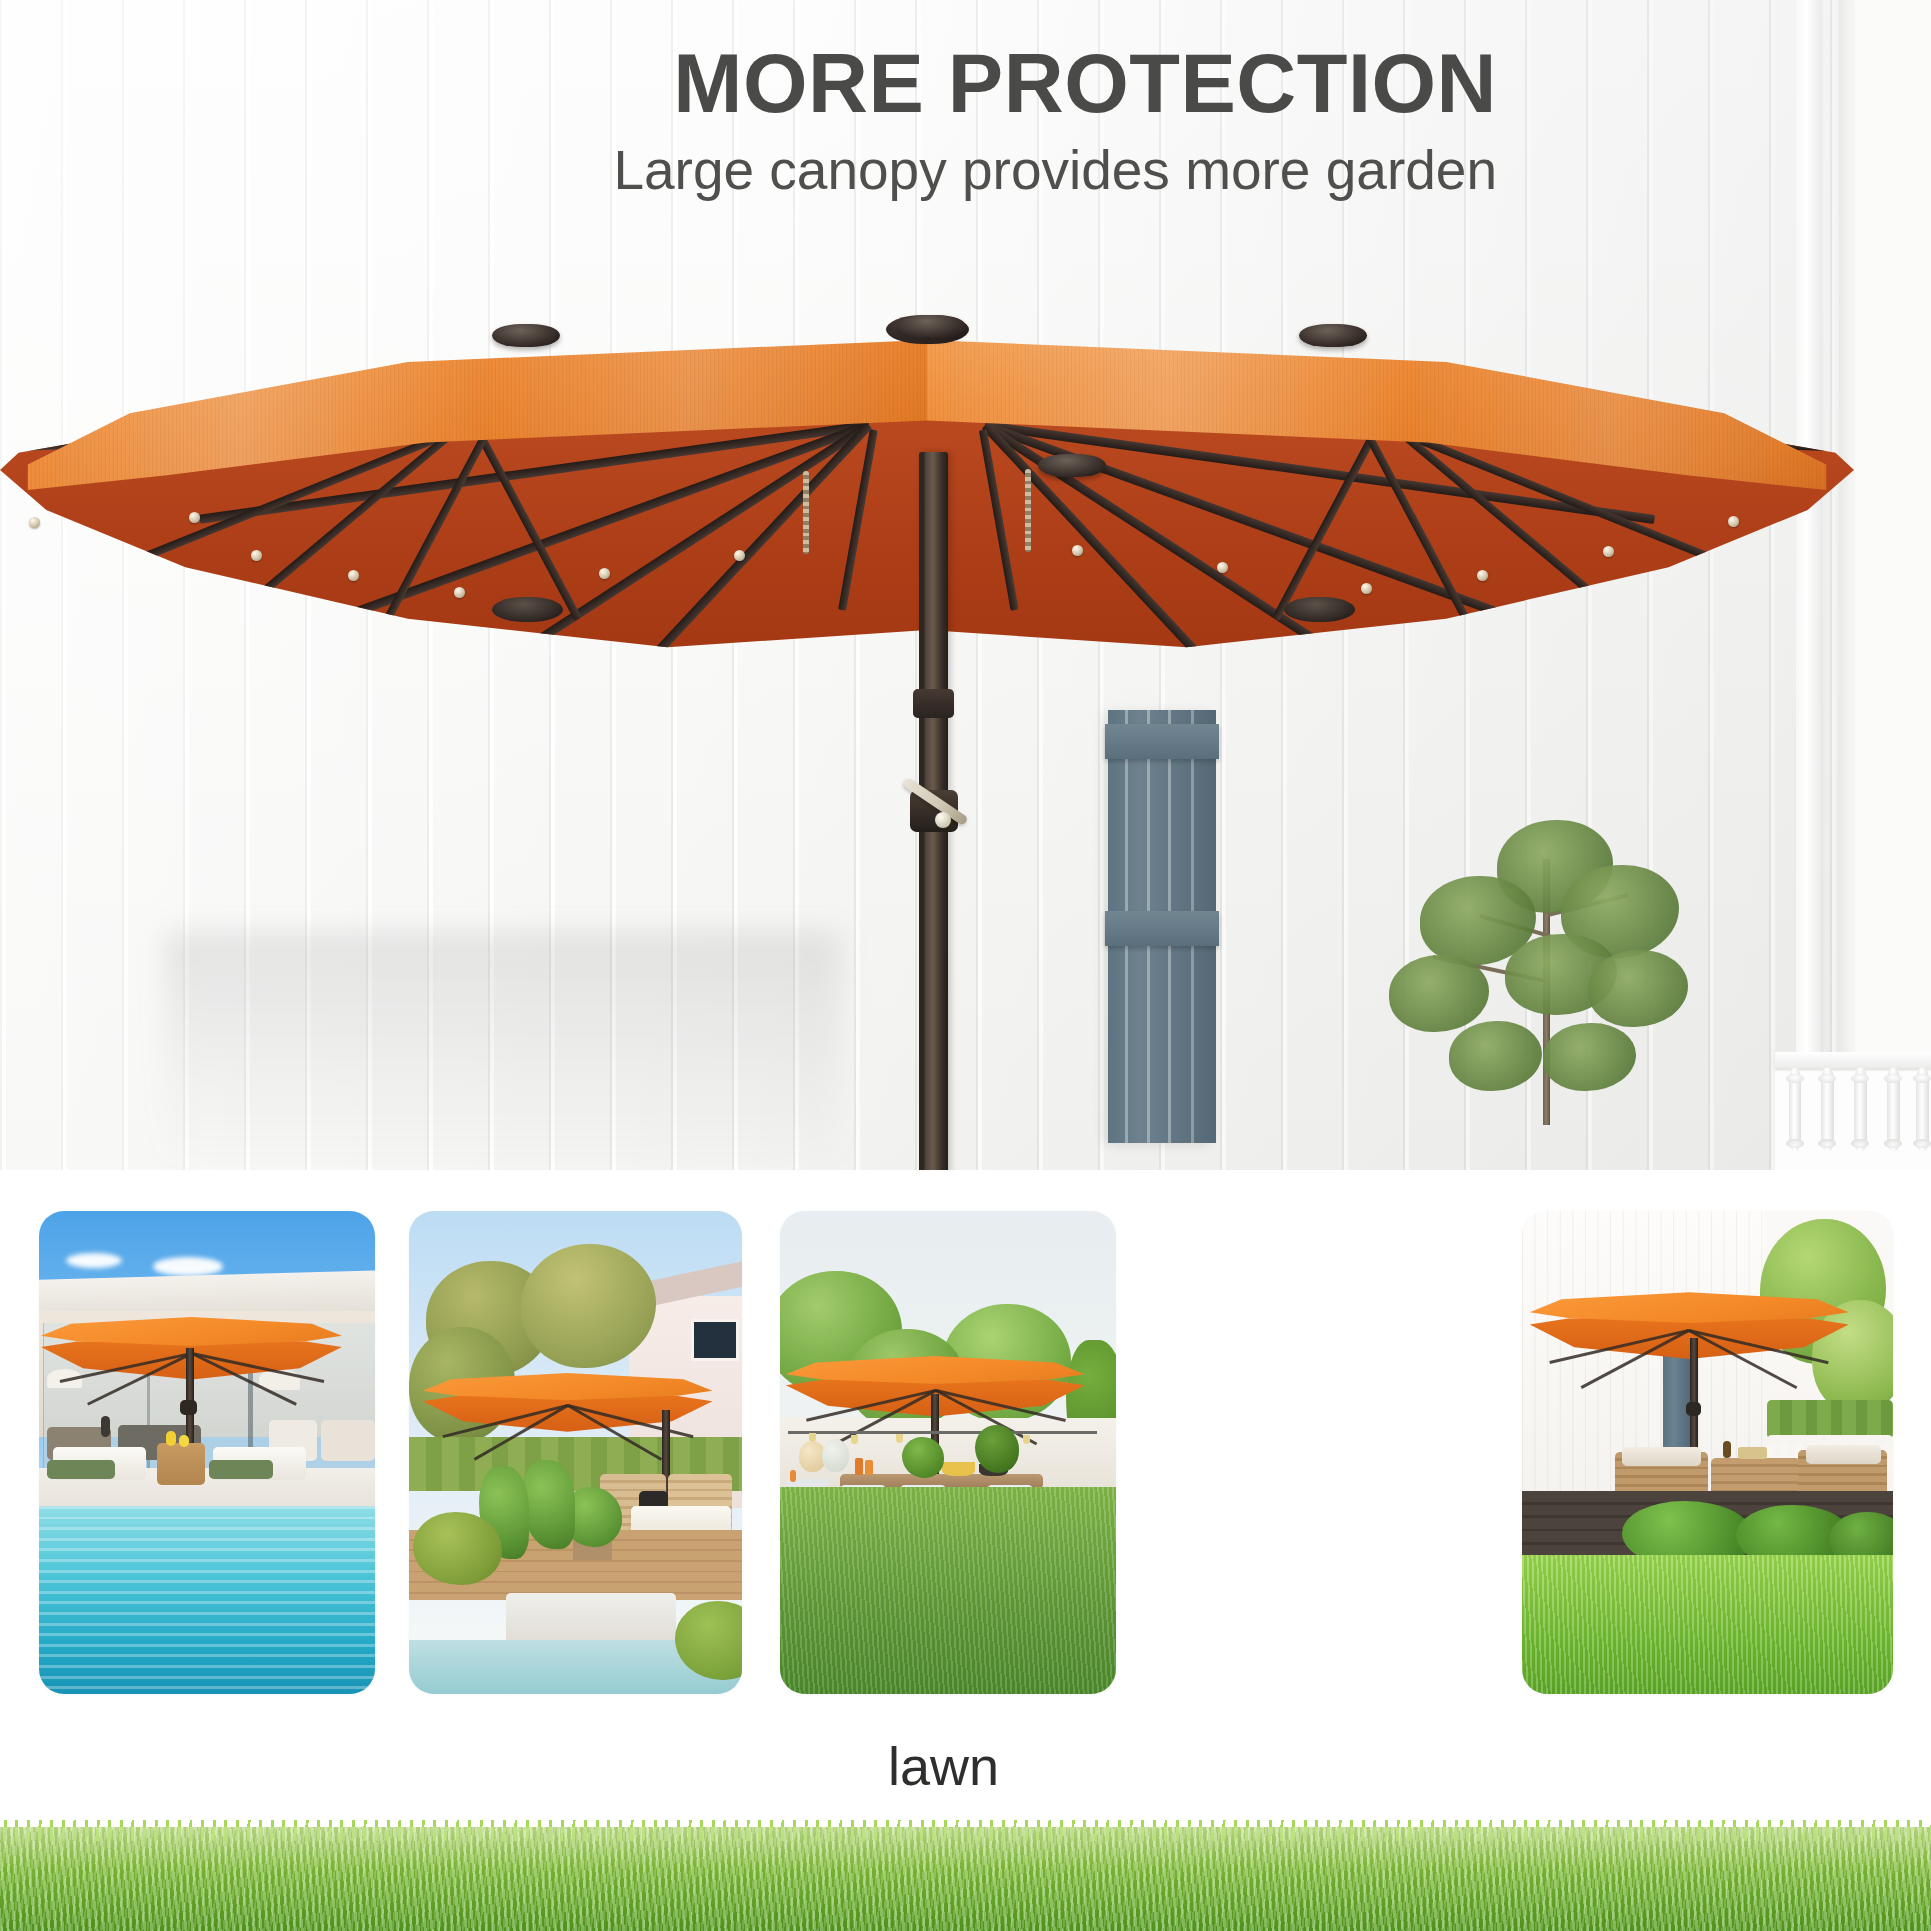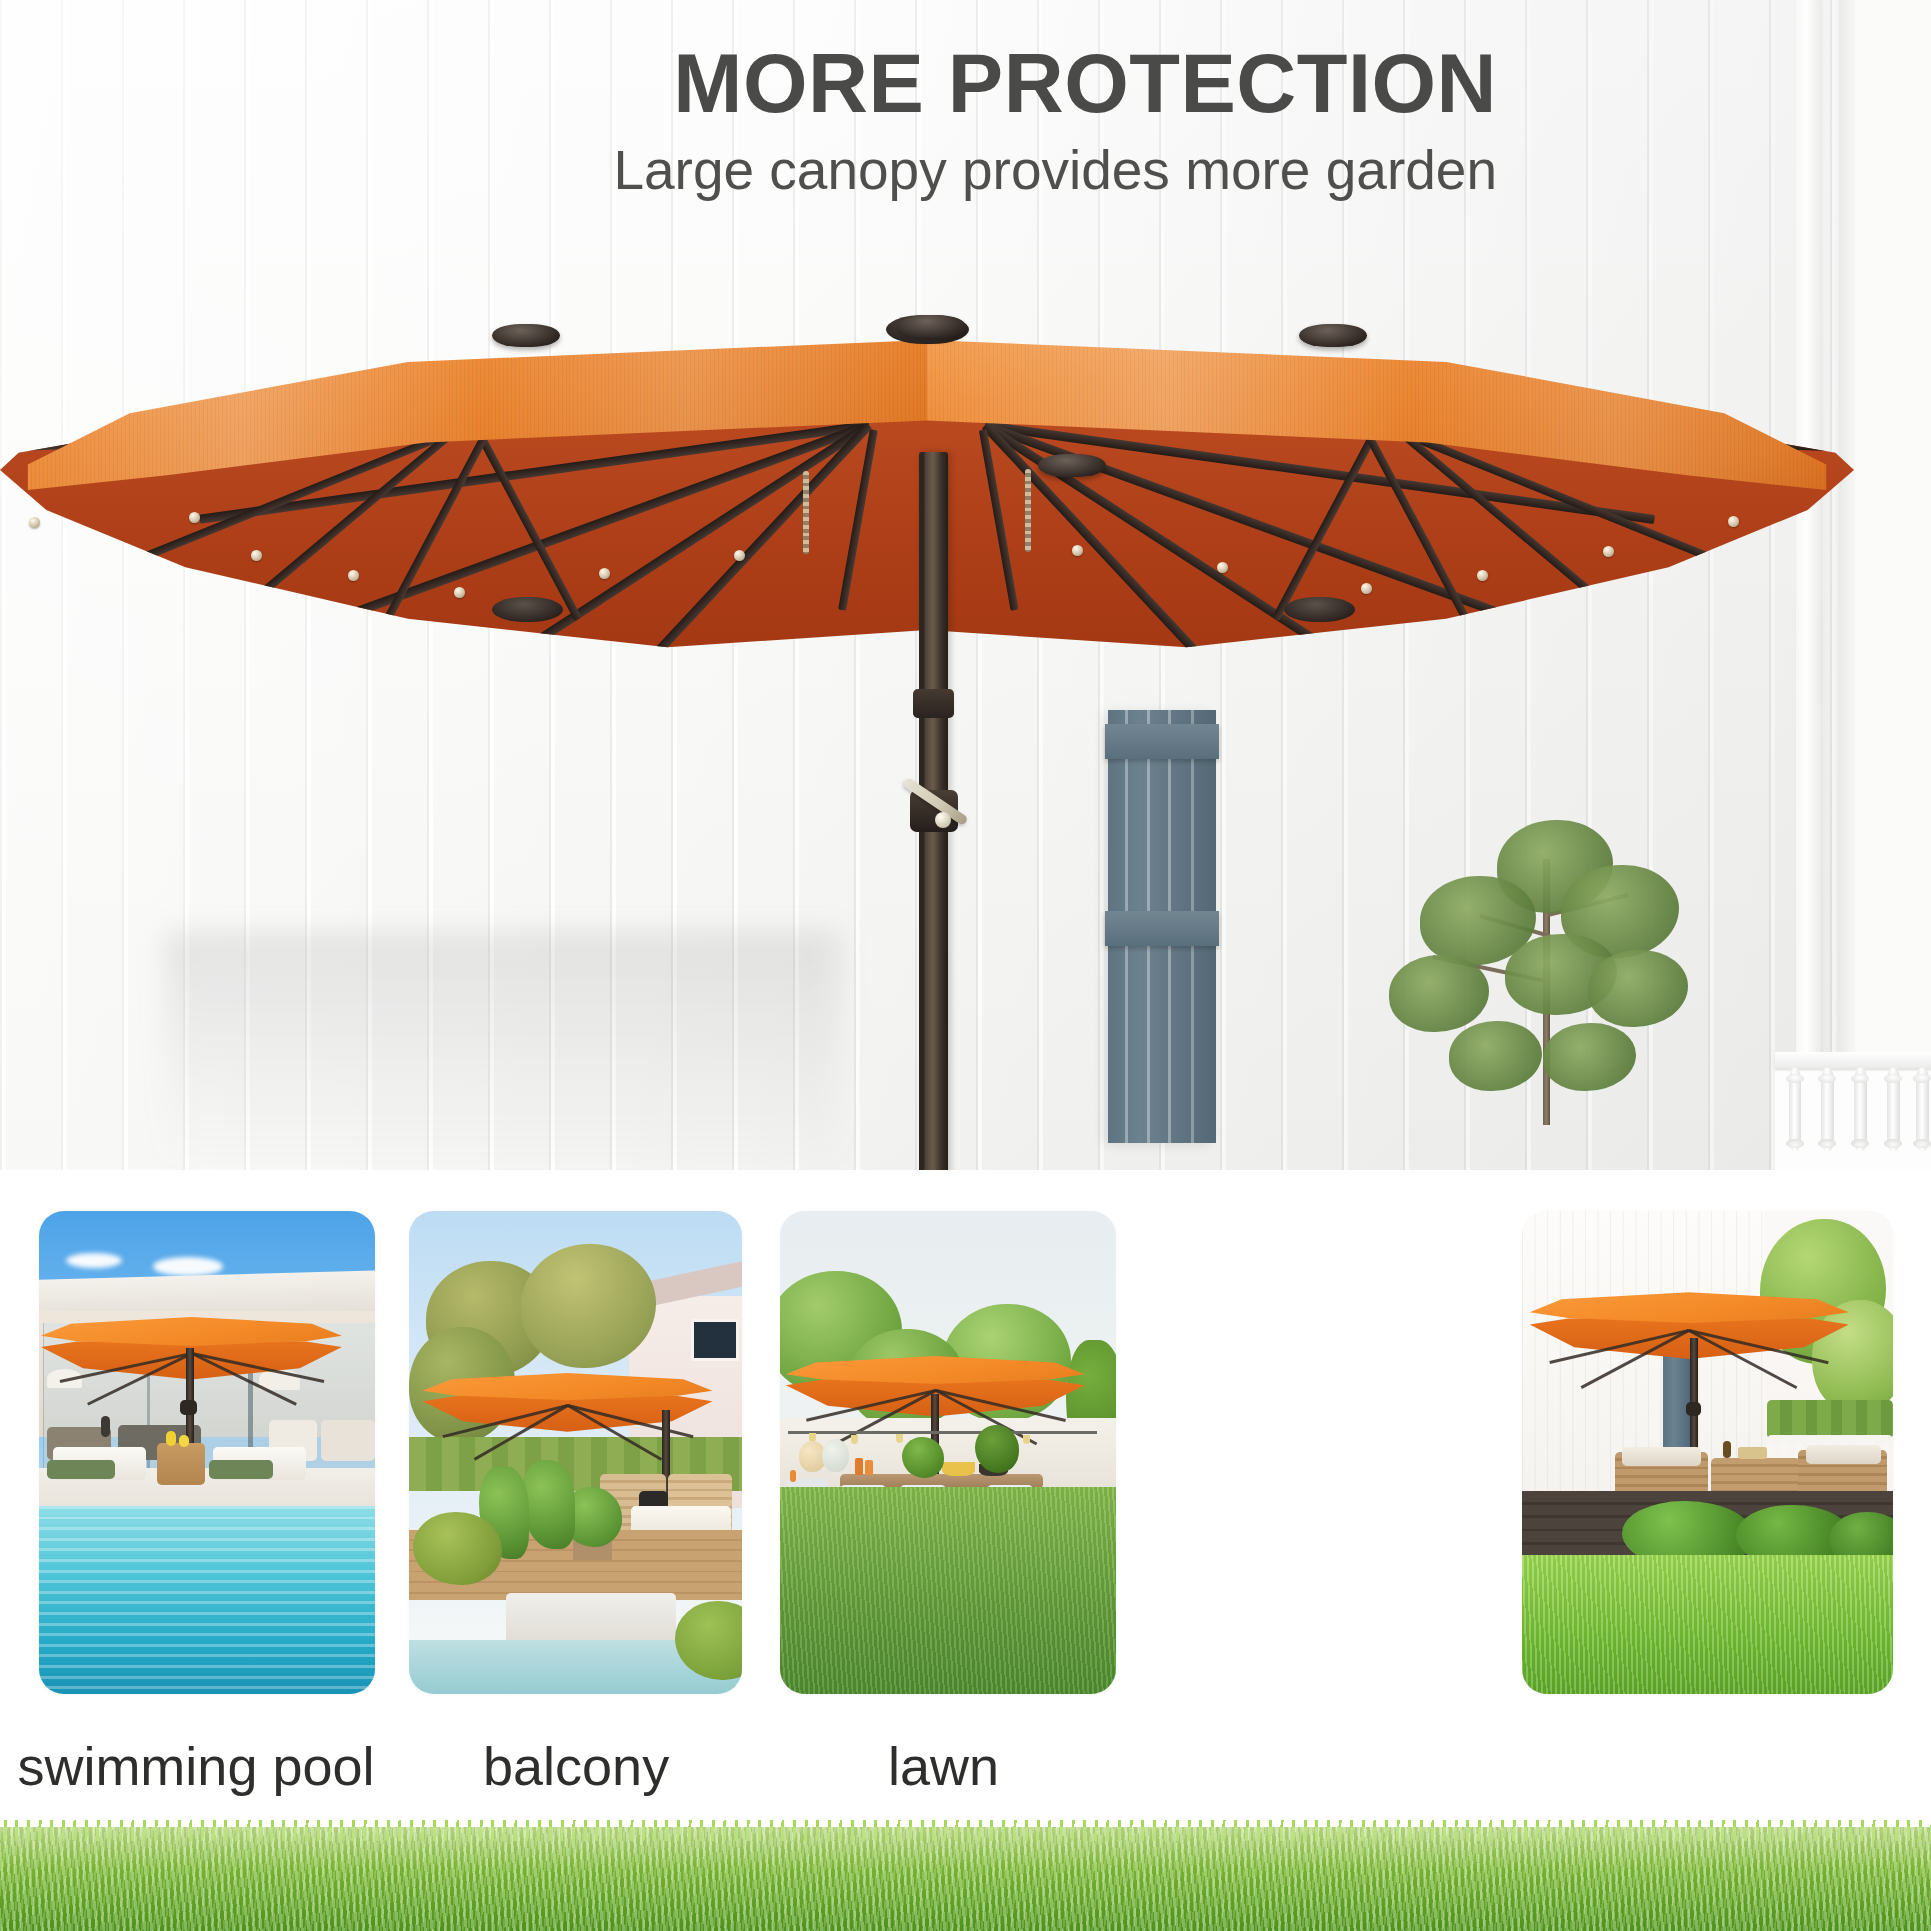--- a/index.html
+++ b/index.html
@@ -667,22 +667,20 @@
 
       <div class="shrub" style="left:100px; top:290px; width:131px; height:68px; background:radial-gradient(circle at 36% 28%,#7fc24e,#4d8c2a 70%,#3a7020);"></div>
       <div class="shrub" style="left:214px; top:294px; width:116px; height:64px; background:radial-gradient(circle at 36% 28%,#74b846,#478424 70%,#356a1c);"></div>
       <div class="shrub" style="left:307px; top:301px; width:79px;  height:58px; background:radial-gradient(circle at 36% 28%,#6fb043,#427c22 70%,#316418);"></div>
       <div class="ground grass-block" style="top:344px; height:145px; background:
             repeating-linear-gradient(88deg, rgba(255,255,255,0.20) 0 1.9px, rgba(0,0,0,0.06) 1.9px 4.8px),
             linear-gradient(180deg,#9ad84f,#74bf34 55%,#5ca827);"></div>
     </div>
 
     <div class="cap-row">
-      <div class="caption c1">swimming pool</div>
-      <div class="caption c2">balcony</div>
       <div class="caption c3">lawn</div>
     </div>
   </div>
 
   <div class="grass-strip"></div>
 
 </div>
 
 
 </body></html>

